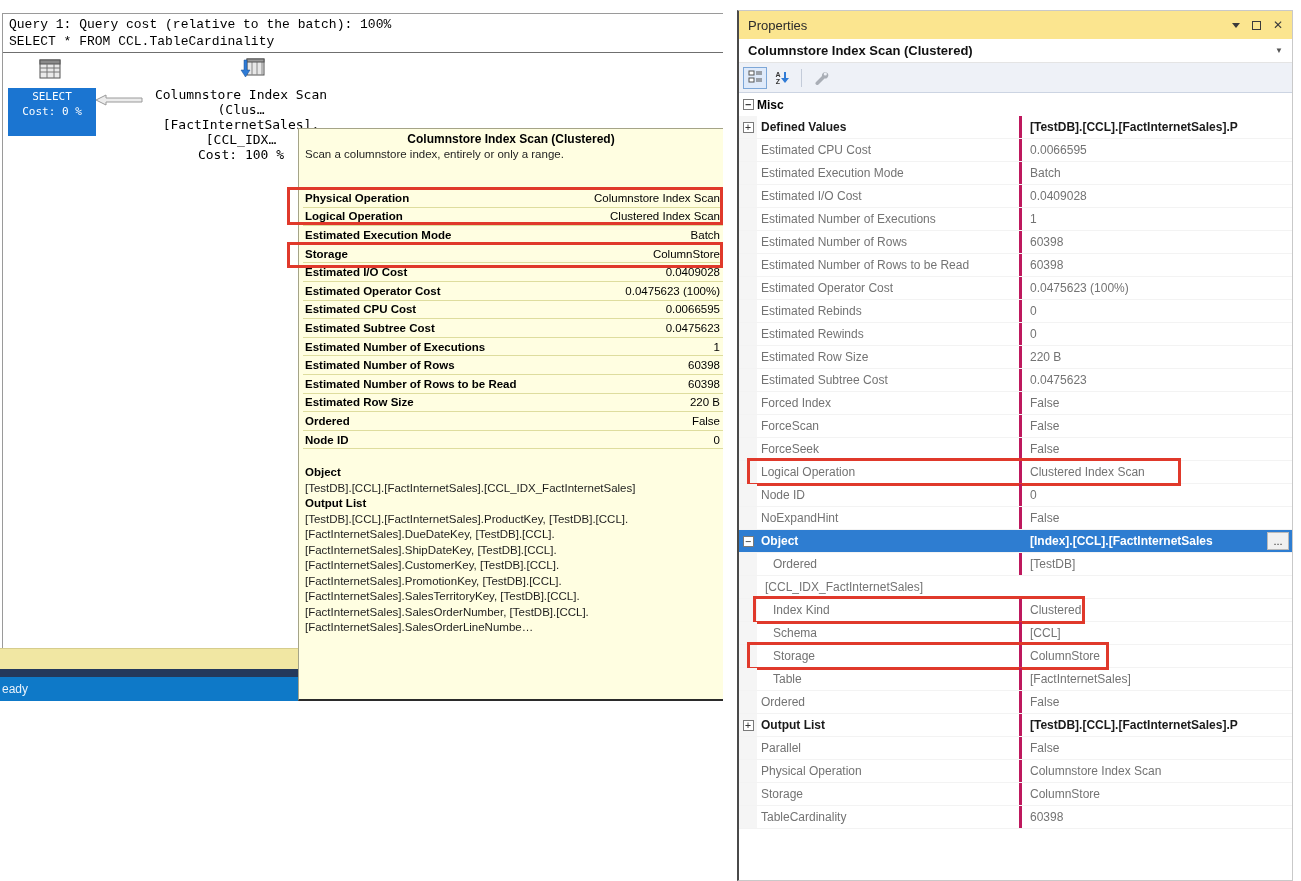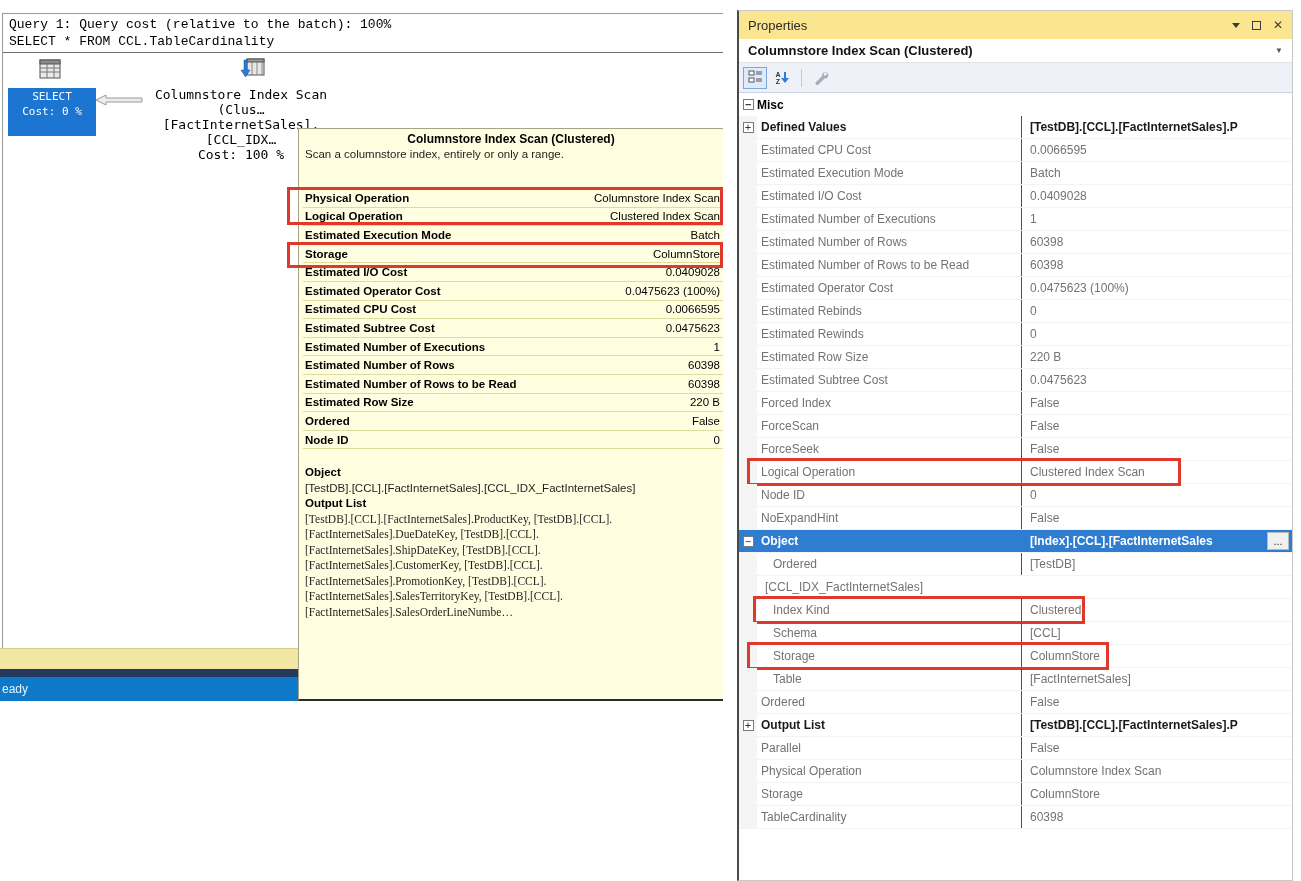--- a/index.html
+++ b/index.html
@@ -40,21 +40,21 @@
   .tt-title { position:absolute; left:0; right:0; top:3px; text-align:center; font-weight:bold;
               font-size:12px; color:#000; }
   .tt-desc  { position:absolute; left:6px; top:19px; color:#1e1e1e; }
   .tt-rows  { position:absolute; left:4px; right:0; top:60px; }
   .tt-row   { display:flex; align-items:center; height:18.6px; border-bottom:1px solid #dedd9e;
               padding:0 2px; }
   .tt-label { font-weight:bold; color:#000; white-space:nowrap; }
   .tt-value { margin-left:auto; color:#000; white-space:nowrap; padding-right:1px; }
   .tt-object { position:absolute; left:6px; right:4px; top:336px; line-height:15.5px; color:#1e1e1e; }
   .tt-bold  { font-weight:bold; color:#000; }
-  .tt-output div { white-space:nowrap;font-family:Liberation Serif, serif; }
+  .tt-output div { white-space:nowrap; }
 
   
   .anno { position:absolute; border:3px solid #e0392b; z-index:6; background:transparent; }
   .anno-tt-1 { left:287px; top:187px; width:436px; height:38px; }
   .anno-tt-2 { left:287px; top:242px; width:436px; height:26px; }
 
   
   .props { position:absolute; left:737px; top:10px; width:556px; height:871px; background:#fff;
            border:1px solid #c9c9c9; border-left:2px solid #4a4a4a; }
   .props-title { height:28px; background:#fbe58f; display:flex; align-items:center;
@@ -78,21 +78,21 @@
 
   .props-grid { position:absolute; left:0; right:0; top:82px; bottom:0; overflow:hidden; font-size:12px; }
   .p-cat { display:flex; align-items:center; height:23px; font-weight:bold; color:#000; }
   .p-row { position:relative; display:flex; align-items:center; height:23px;
            border-bottom:1px solid #f3f3f3; color:#737373; }
   .p-ind { flex:0 0 18px; align-self:stretch; background:#f5f5f5; display:flex;
            align-items:center; justify-content:center; }
   .p-cat .p-ind { background:transparent; }
   .expand-glyph { width:11px; height:11px; border:1px solid #7a7a7a; background:#fff; color:#333;
                   font-size:10px; line-height:9px; text-align:center; font-family:"DejaVu Sans Mono",monospace; }
-  .p-label { flex:0 0 265px; padding-left:4px; border-right:1px solid #be185d; white-space:nowrap;
+  .p-label { flex:0 0 265px; padding-left:4px; border-right:3px solid #be185d; white-space:nowrap;
              overflow:hidden; align-self:stretch; display:flex; align-items:center; }
   .p-label.indent { padding-left:16px; }
   .p-value { flex:1; padding-left:8px; white-space:nowrap; overflow:hidden; }
   .bold { font-weight:bold; color:#1a1a1a; }
   .p-row.selected { background:#2e7dd1; color:#fff; }
   .p-row.selected .p-ind { background:#2e7dd1; }
   .p-row.selected .p-label { border-right-color:transparent; color:#fff; }
   .p-row.selected .bold { color:#fff; }
   .ellipsis-btn { flex:0 0 22px; height:18px; margin-right:3px; background:#f0f0f0;
                   border:1px solid #b9b9b9; color:#333; font-size:11px; line-height:16px;
@@ -221,20 +221,21 @@
       <div class="tt-bold">Object</div>
       <div>[TestDB].[CCL].[FactInternetSales].[CCL_IDX_FactInternetSales]</div>
       <div class="tt-bold">Output List</div>
       <div class="tt-output">
           <div>[TestDB].[CCL].[FactInternetSales].ProductKey, [TestDB].[CCL].</div>
           <div>[FactInternetSales].DueDateKey, [TestDB].[CCL].</div>
           <div>[FactInternetSales].ShipDateKey, [TestDB].[CCL].</div>
           <div>[FactInternetSales].CustomerKey, [TestDB].[CCL].</div>
           <div>[FactInternetSales].PromotionKey, [TestDB].[CCL].</div>
           <div>[FactInternetSales].SalesTerritoryKey, [TestDB].[CCL].</div>
+          <div>[FactInternetSales].SalesOrderNumber, [TestDB].[CCL].</div>
           <div>[FactInternetSales].SalesOrderLineNumbe…</div>
         </div>
     </div>
   </div>
   <div class="anno anno-tt-1"></div>
   <div class="anno anno-tt-2"></div>
 </div>
 
 <div class="props">
   <div class="props-title">

